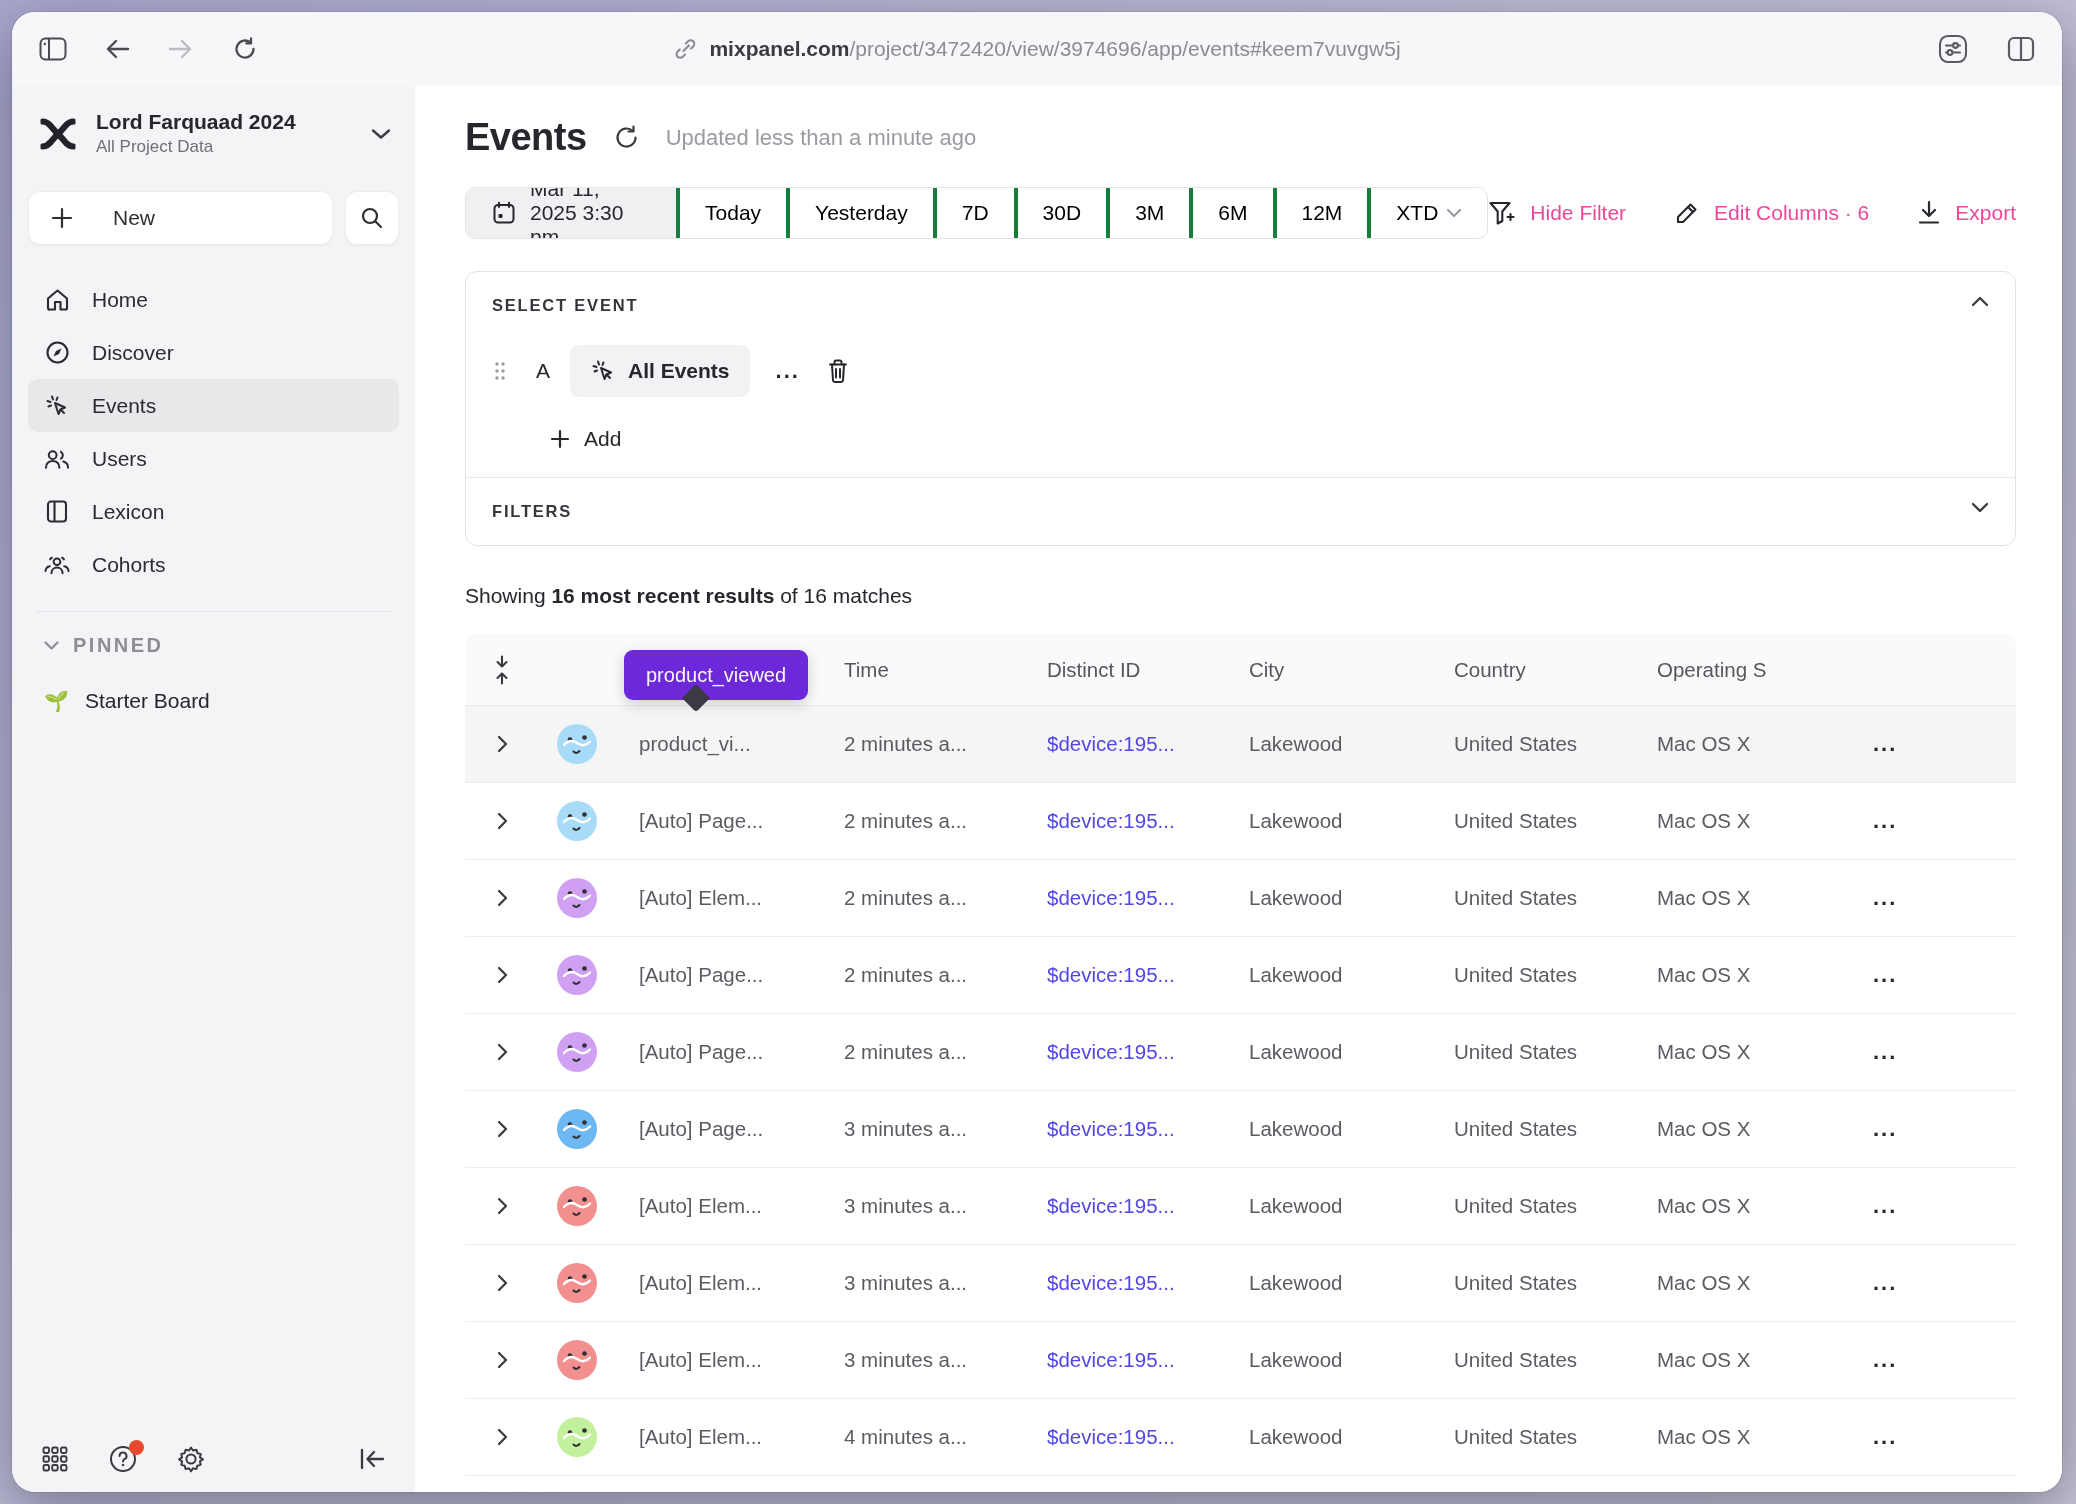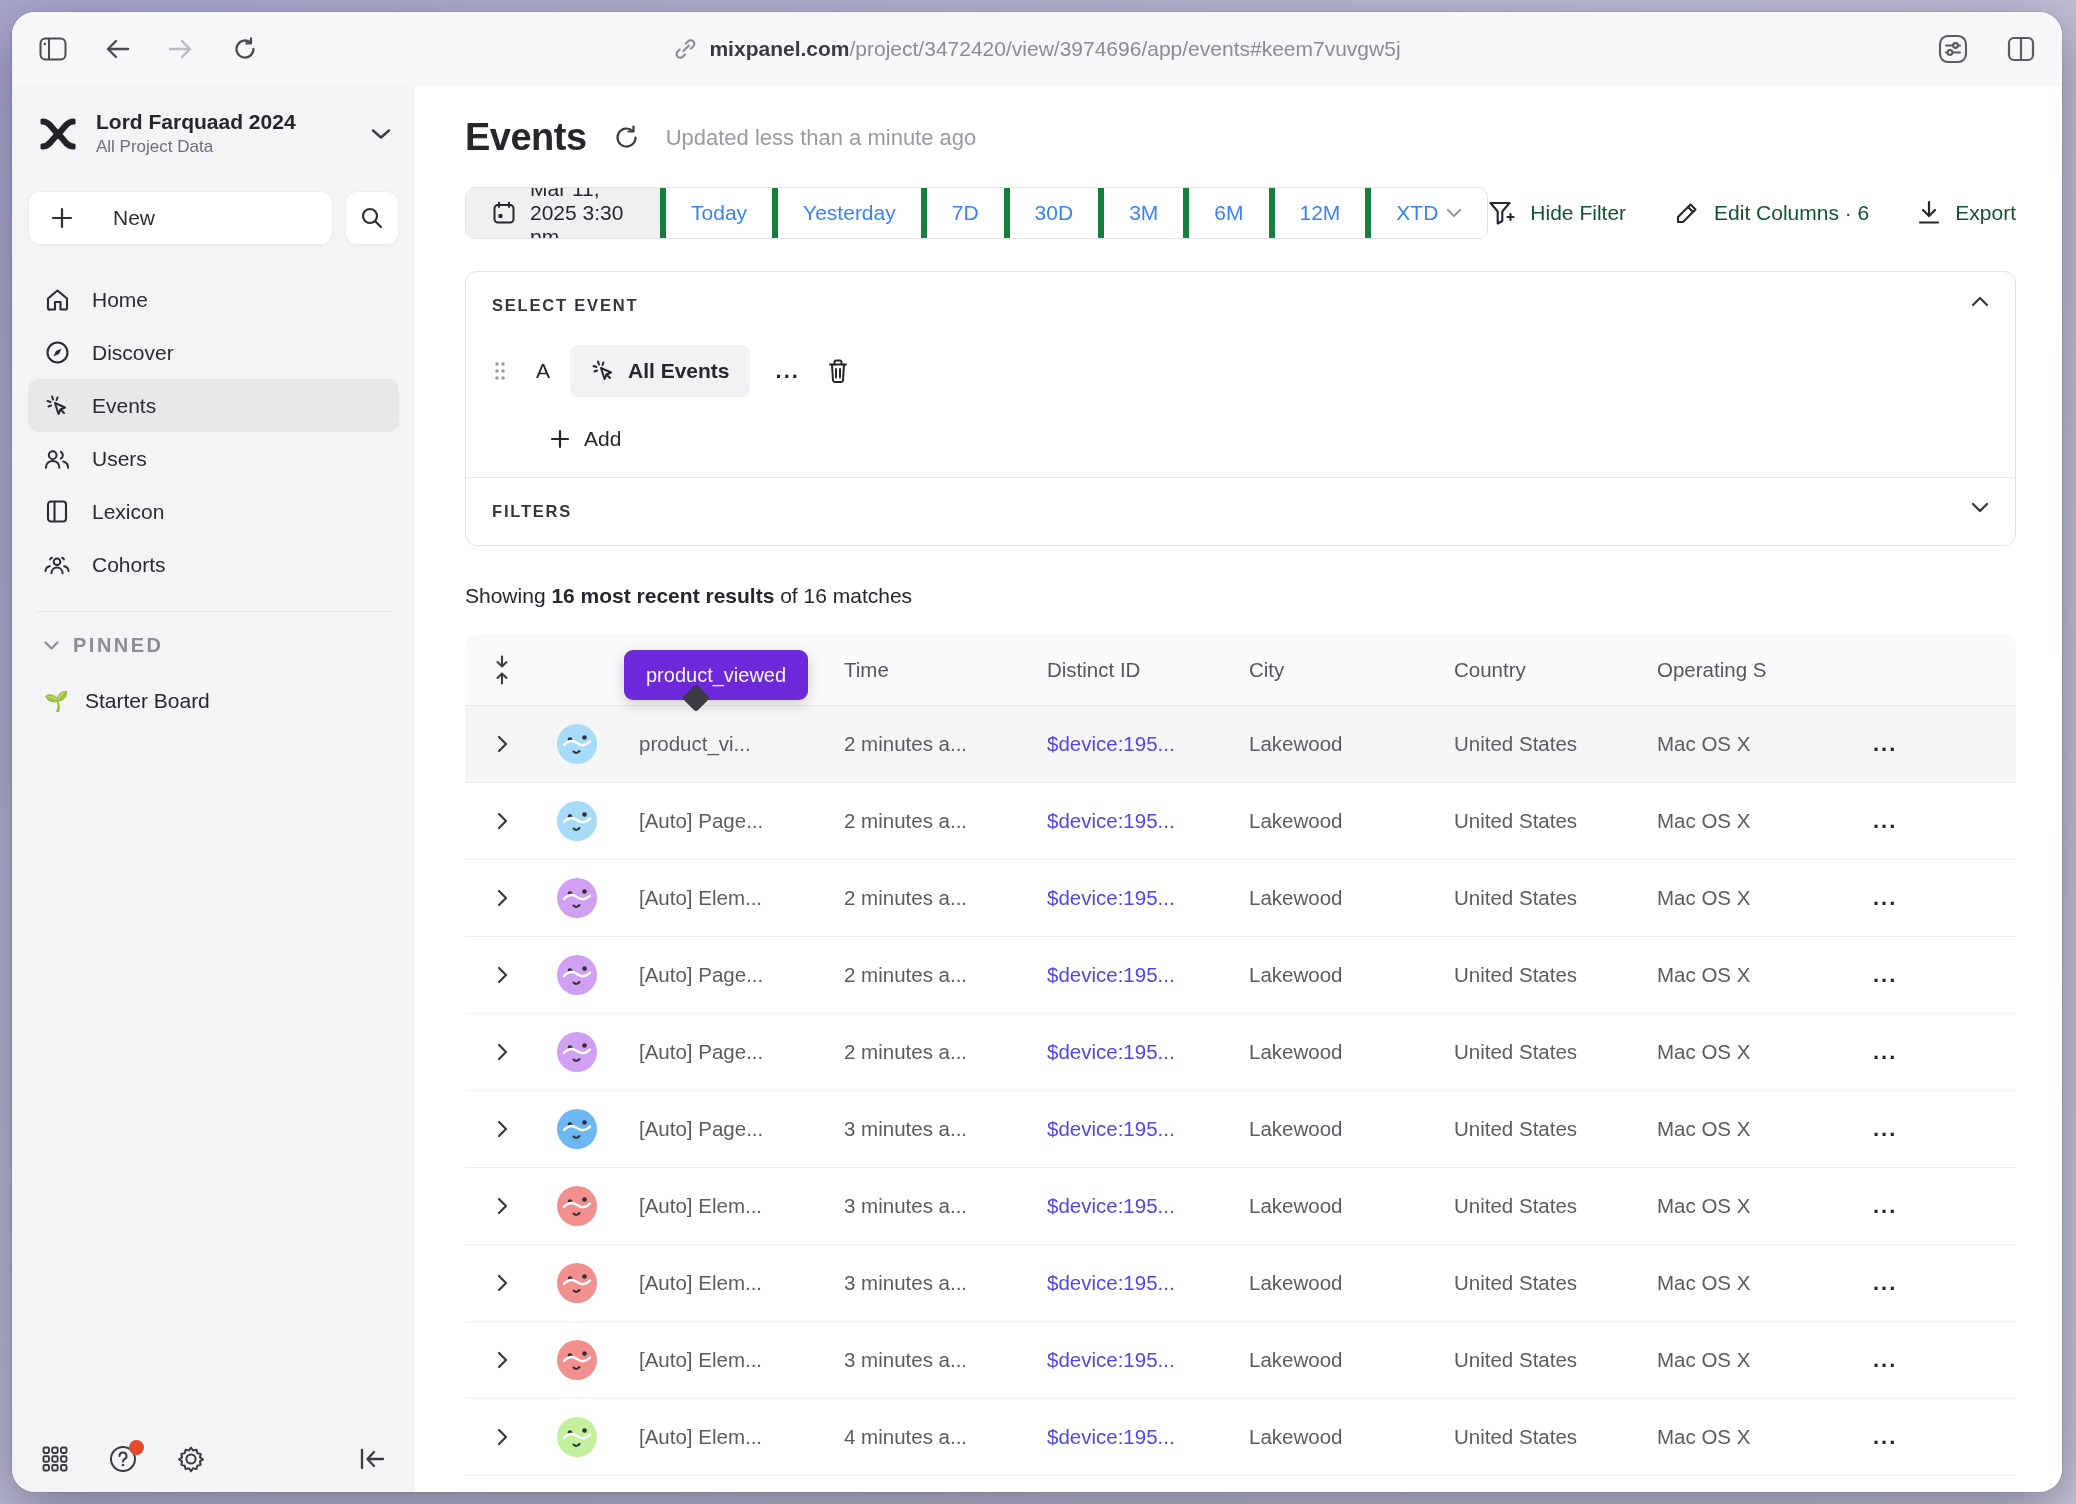--- a/index.html
+++ b/index.html
@@ -87,24 +87,24 @@
   .seg {
     display:inline-flex; align-items:stretch; height:52px; border:1px solid #e3e2e7;
     border-radius:10px; overflow:hidden; background:#fff;
   }
   .seg-date {
     display:flex; align-items:center; gap:14px; background:#f0eff2; padding:0 26px;
     font-size:21px; font-weight:500; color:#26262c; cursor:pointer;
   }
   .seg-item {
     display:flex; align-items:center; gap:8px; padding:0 25px; font-size:21px; font-weight:500;
-    color:#3b82f6; border-left:6px solid #15803d; cursor:pointer; white-space:nowrap;
+    color:#000000; border-left:4px solid #15803d; cursor:pointer; white-space:nowrap;
   }
   .ctl-right { margin-left:auto; display:flex; align-items:center; gap:48px; }
-  .ctl-btn { display:flex; align-items:center; gap:14px; font-size:21px; font-weight:500; color:#14532d; cursor:pointer; white-space:nowrap; }
+  .ctl-btn { display:flex; align-items:center; gap:14px; font-size:21px; font-weight:500; color:#ec4899; cursor:pointer; white-space:nowrap; }
   .ctl-btn svg { color:#26262c; }
   
   .qcard { margin-top:32px; border:1px solid #e3e2e7; border-radius:12px; background:#fff; }
   .qsec { padding:24px 26px 26px 26px; position:relative; }
   .qlabel { font-size:16.5px; font-weight:700; letter-spacing:1.8px; color:#35353b; }
   .q-chevron { position:absolute; right:26px; top:24px; color:#3a3a40; cursor:pointer; }
   .event-row { display:flex; align-items:center; margin-top:30px; gap:4px; }
   .drag { color:#9b9aa2; cursor:grab; padding:0 10px 0 2px; }
   .rowletter { width:46px; text-align:center; font-size:21px; color:#26262c; }
   .chip {

